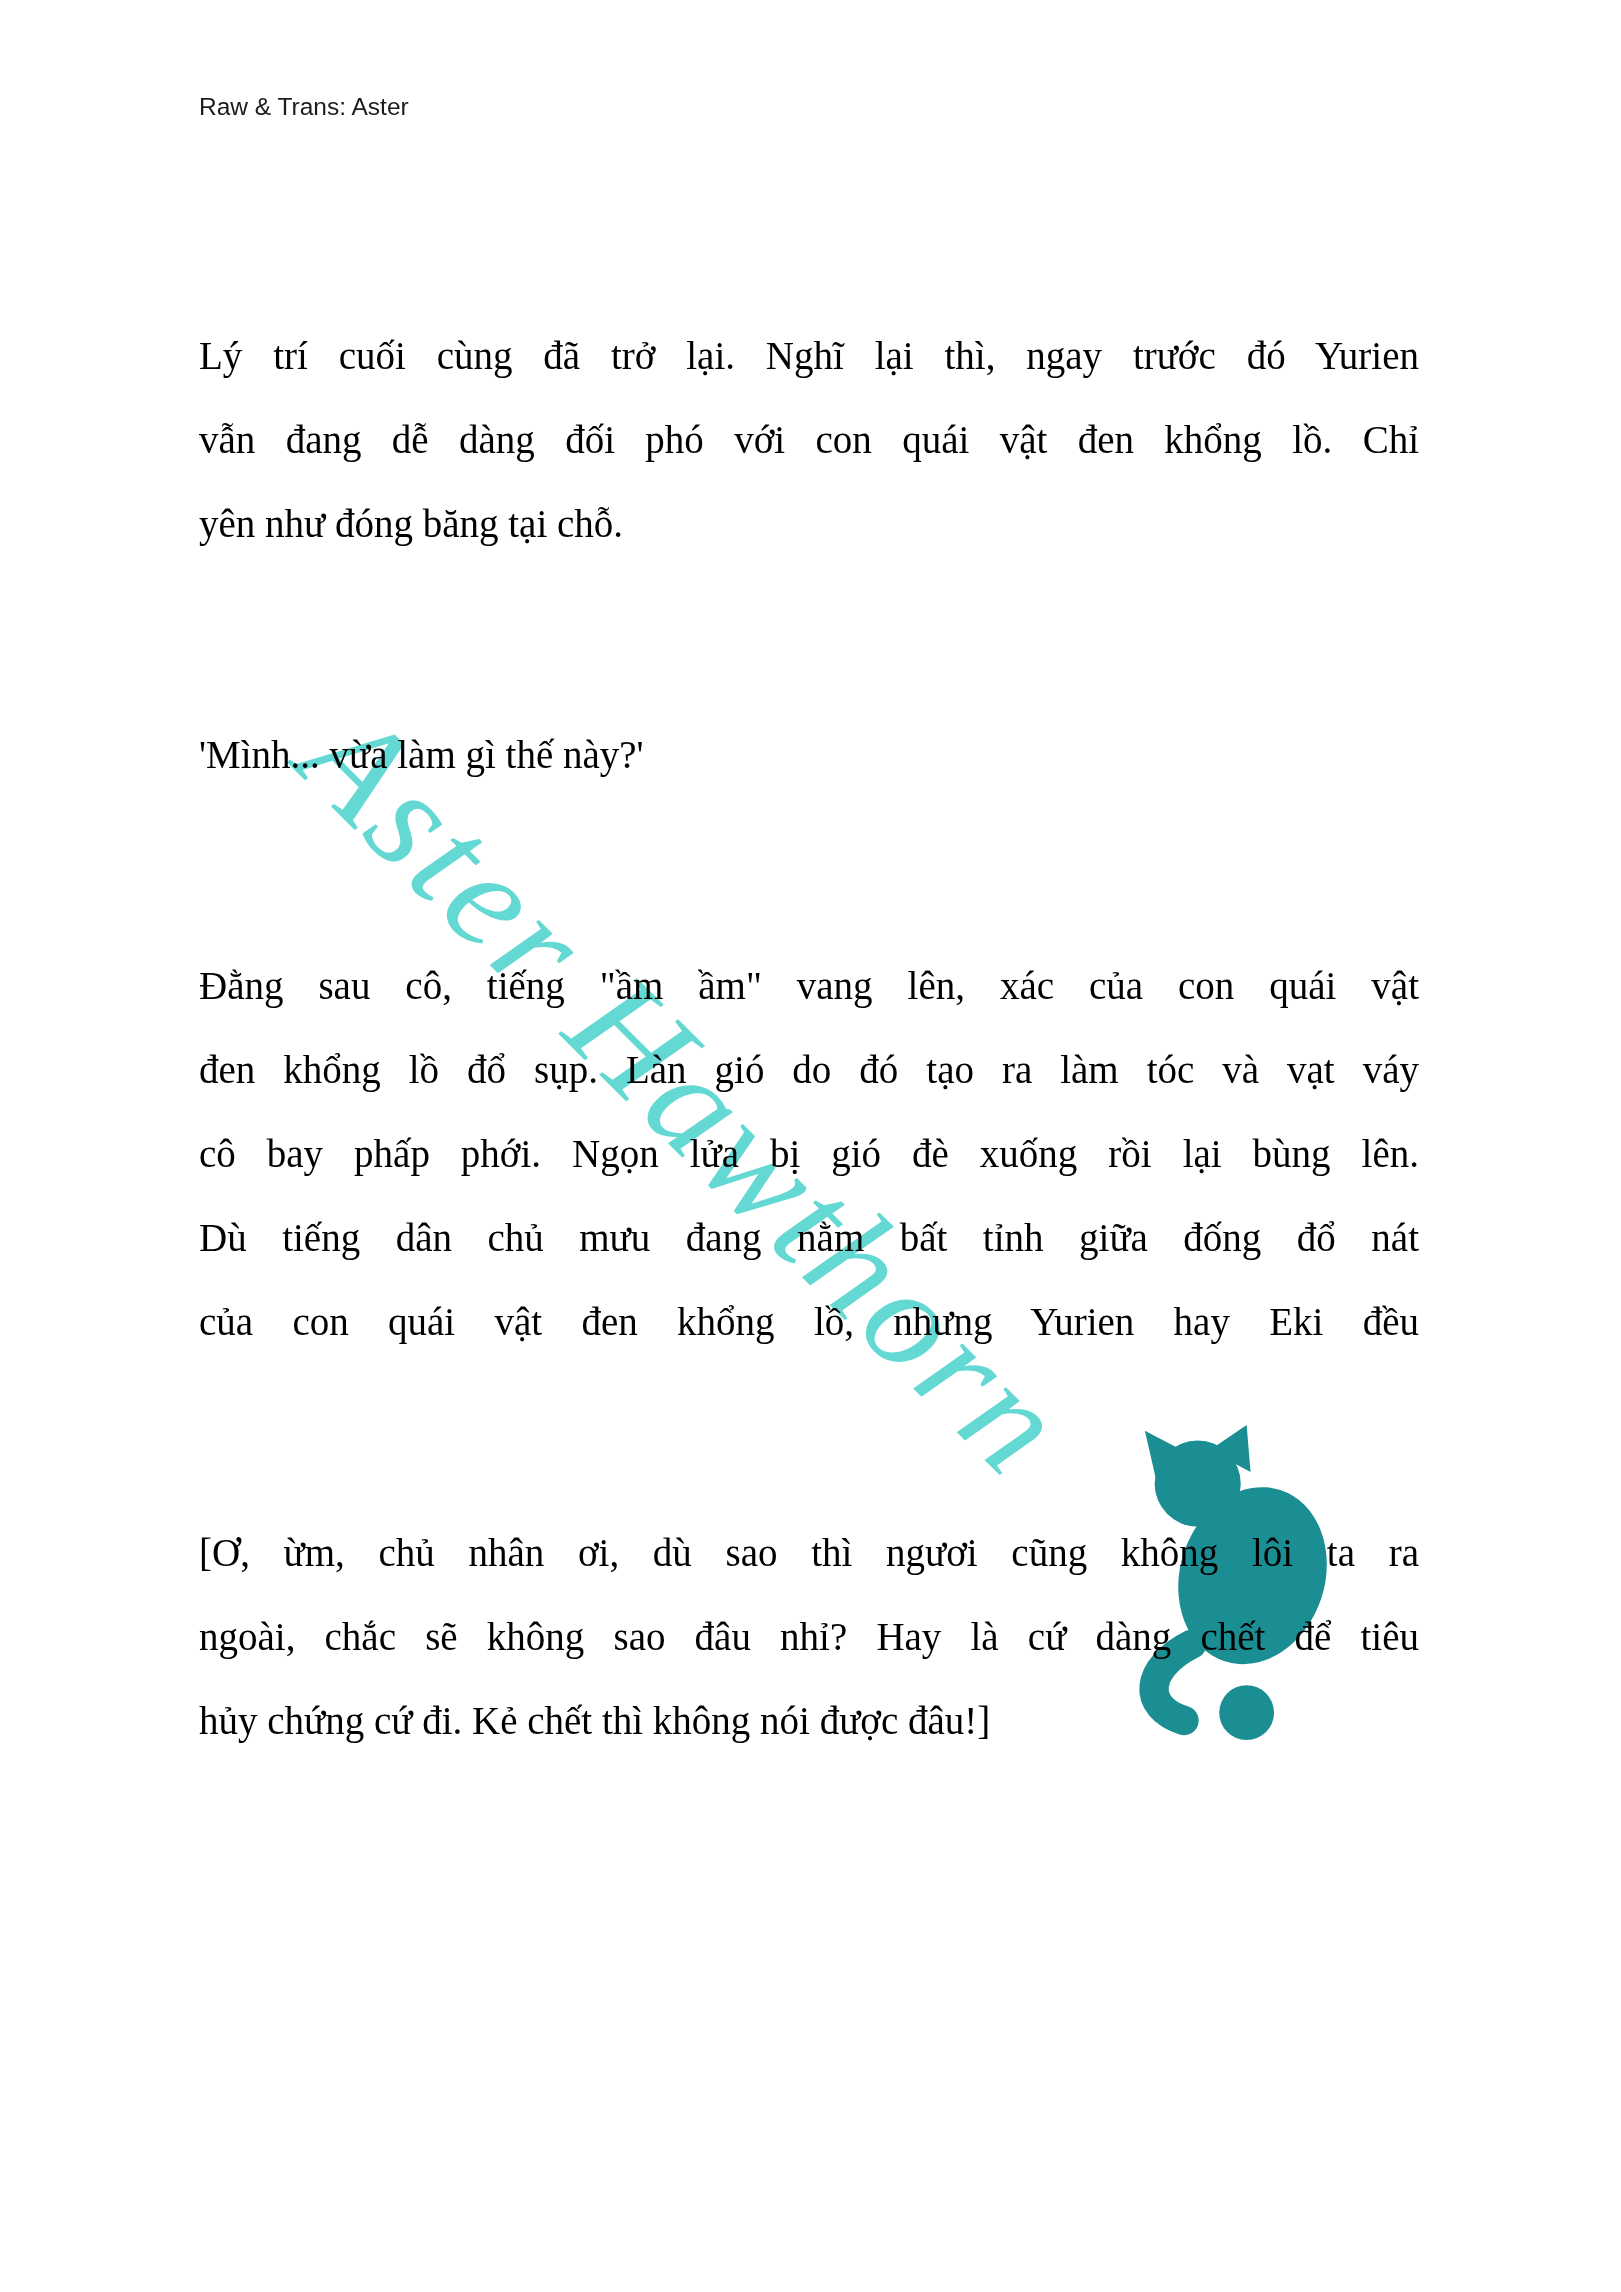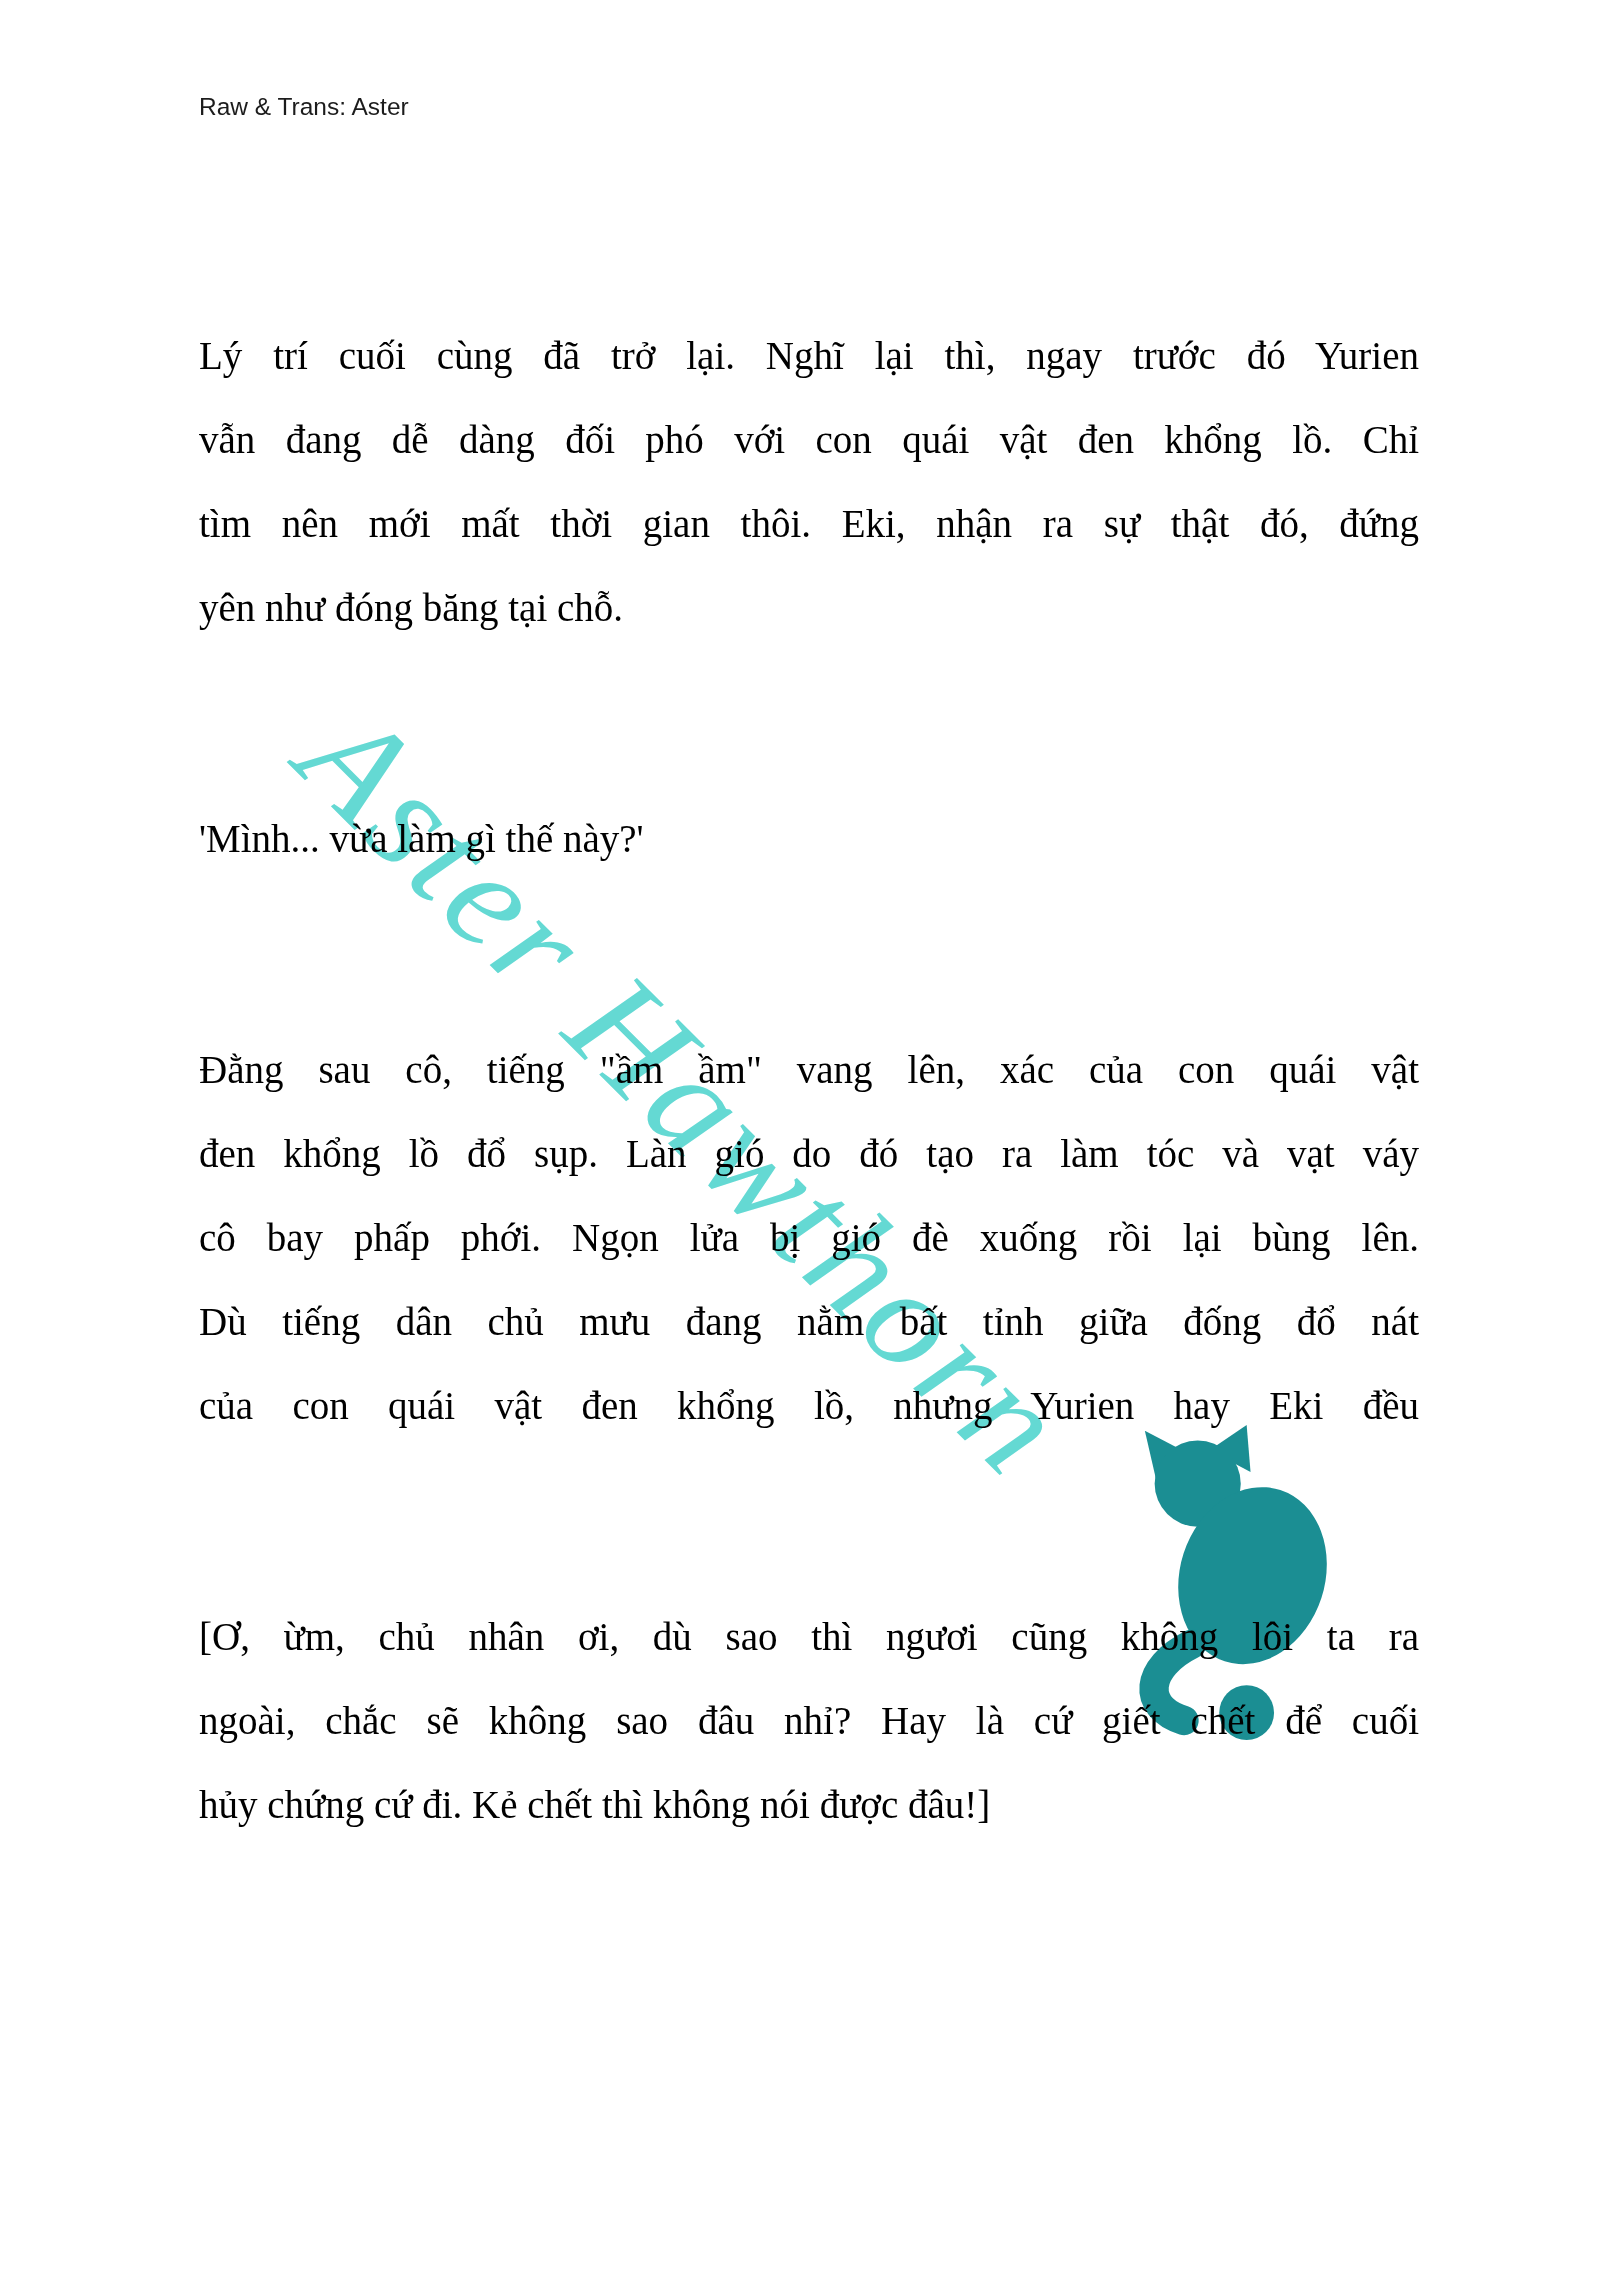--- a/index.html
+++ b/index.html
@@ -91,34 +91,33 @@
     <circle cx="72" cy="64" r="44"></circle>
     <ellipse cx="128" cy="158" rx="74" ry="92" transform="rotate(18 128 158)"></ellipse>
     <path class="tail" d="M66 228 C 18 252, 14 292, 58 306" stroke-width="30" stroke-linecap="round"></path>
     <circle cx="122" cy="298" r="28"></circle>
   </svg>
 
   <div class="body-text">
       <div class="paragraph">
         <div class="line">Lý trí cuối cùng đã trở lại. Nghĩ lại thì, ngay trước đó Yurien</div>
         <div class="line">vẫn đang dễ dàng đối phó với con quái vật đen khổng lồ. Chỉ</div>
-        <div class="line">tìm nên mới mất thời gian thôi. Eki, nhận ra sự thật đó, đứng</div>
         <div class="line last">yên như đóng băng tại chỗ.</div>
       </div>
       <div class="paragraph">
         <div class="line last">'Mình... vừa làm gì thế này?'</div>
       </div>
       <div class="paragraph">
         <div class="line">Đằng sau cô, tiếng "ầm ầm" vang lên, xác của con quái vật</div>
         <div class="line">đen khổng lồ đổ sụp. Làn gió do đó tạo ra làm tóc và vạt váy</div>
         <div class="line">cô bay phấp phới. Ngọn lửa bị gió đè xuống rồi lại bùng lên.</div>
         <div class="line">Dù tiếng dân chủ mưu đang nằm bất tỉnh giữa đống đổ nát</div>
         <div class="line">của con quái vật đen khổng lồ, nhưng Yurien hay Eki đều</div>
       </div>
       <div class="paragraph">
         <div class="line">[Ơ, ừm, chủ nhân ơi, dù sao thì ngươi cũng không lôi ta ra</div>
-        <div class="line">ngoài, chắc sẽ không sao đâu nhỉ? Hay là cứ giết chết để cuối</div>
+        <div class="line">ngoài, chắc sẽ không sao đâu nhỉ? Hay là cứ dàng chết để tiêu</div>
         <div class="line last">hủy chứng cứ đi. Kẻ chết thì không nói được đâu!]</div>
       </div>
     </div>
 
 </div>
 
 
 </body></html>

